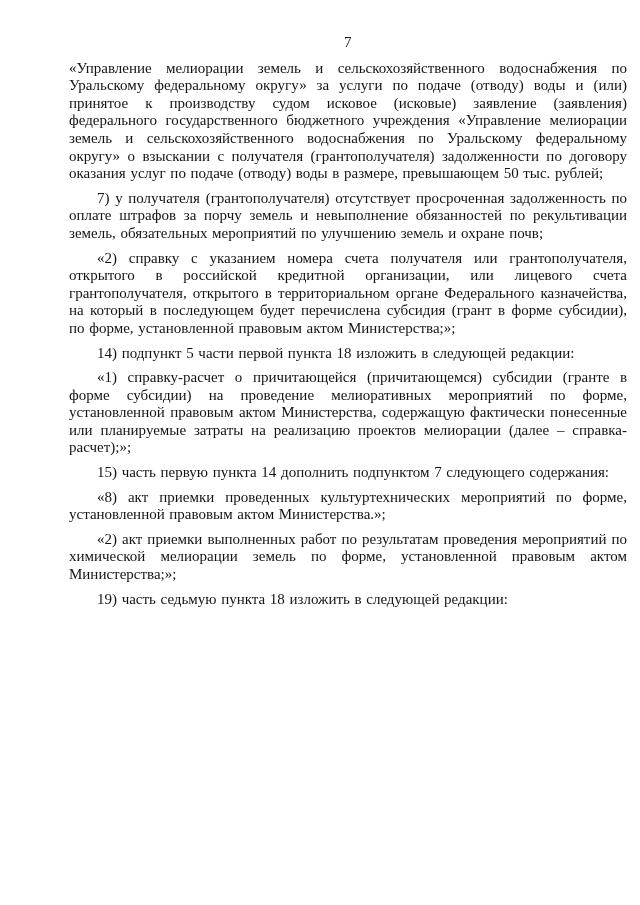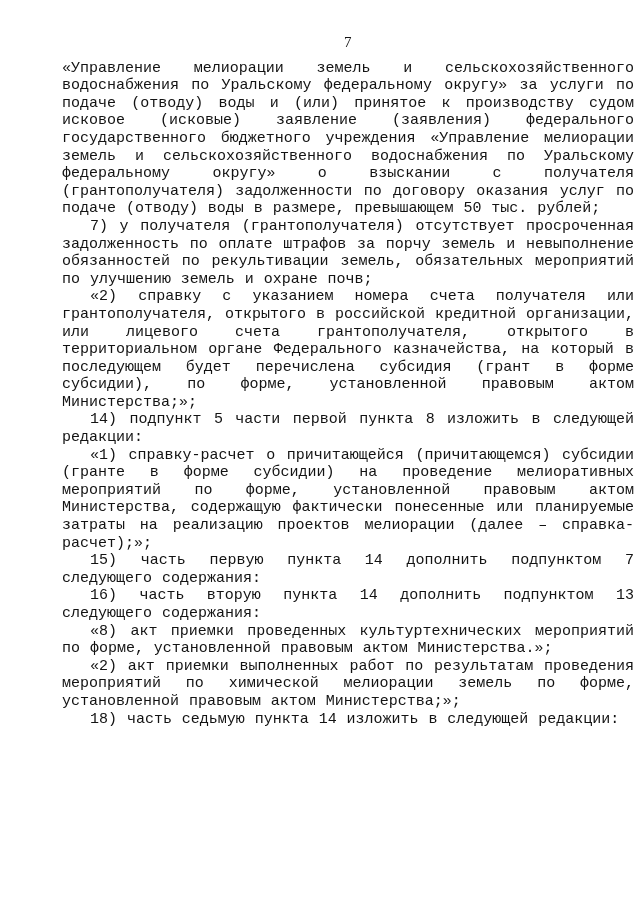--- a/index.html
+++ b/index.html
@@ -20,42 +20,40 @@
     color: #131313;
     overflow: hidden;
     -webkit-font-smoothing: antialiased;
   }
   .page-number {
     text-align: center;
     margin: 0 0 8px 0;
     letter-spacing: 0.5px;
   }
   p.para {
-    margin: 0;
+    margin: 7px;
     padding: 0;
     text-align: justify;
     word-spacing: 0.06em;
-    font-family: Liberation Mono, monospace;
   }
   p.indent {
     text-indent: 28px;
   }
   p.justify-last {
     text-align-last: justify;
   }
 </style>
 </head>
 <body>
 
 <div class="page">
   <div class="page-number">7</div>
 
   <p class="para">«Управление мелиорации земель и сельскохозяйственного водоснабжения по Уральскому федеральному округу» за услуги по подаче (отводу) воды и (или) принятое к производству судом исковое (исковые) заявление (заявления) федерального государственного бюджетного учреждения «Управление мелиорации земель и сельскохозяйственного водоснабжения по Уральскому федеральному округу» о взыскании с получателя (грантополучателя) задолженности по договору оказания услуг по подаче (отводу) воды в размере, превышающем 50 тыс. рублей;</p>
   <p class="para indent">7) у получателя (грантополучателя) отсутствует просроченная задолженность по оплате штрафов за порчу земель и невыполнение обязанностей по рекультивации земель, обязательных мероприятий по улучшению земель и охране почв;</p>
   <p class="para indent">«2) справку с указанием номера счета получателя или грантополучателя, открытого в российской кредитной организации, или лицевого счета грантополучателя, открытого в территориальном органе Федерального казначейства, на который в последующем будет перечислена субсидия (грант в форме субсидии), по форме, установленной правовым актом Министерства;»;</p>
-  <p class="para indent">14) подпункт 5 части первой пункта 8 изложить в следующей редакции:</p>
+  <p class="para indent">14) подпункт 5 части первой пункта 18 изложить в следующей редакции:</p>
   <p class="para indent">«1) справку-расчет о причитающейся (причитающемся) субсидии (гранте в форме субсидии) на проведение мелиоративных мероприятий по форме, установленной правовым актом Министерства, содержащую фактически понесенные или планируемые затраты на реализацию проектов мелиорации (далее – справка-расчет);»;</p>
   <p class="para indent">15) часть первую пункта 14 дополнить подпунктом 7 следующего содержания:</p>
-  <p class="para indent">16) часть вторую пункта 14 дополнить подпунктом 13 следующего содержания:</p>
   <p class="para indent">«8) акт приемки проведенных культуртехнических мероприятий по форме, установленной правовым актом Министерства.»;</p>
   <p class="para indent">«2) акт приемки выполненных работ по результатам проведения мероприятий по химической мелиорации земель по форме, установленной правовым актом Министерства;»;</p>
-  <p class="para indent">18) часть седьмую пункта 14 изложить в следующей редакции:</p>
+  <p class="para indent">19) часть седьмую пункта 18 изложить в следующей редакции:</p>
 </div>
 
 </body></html>

